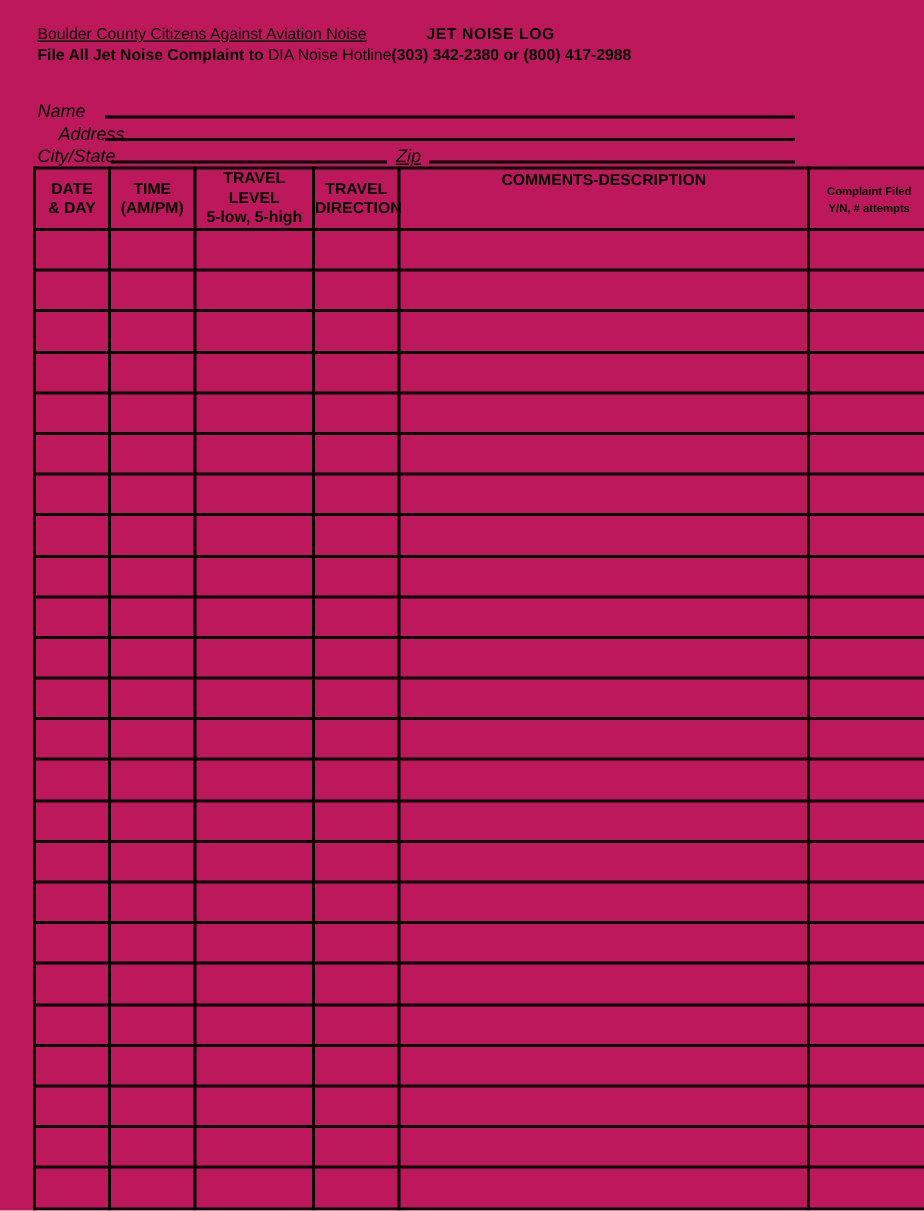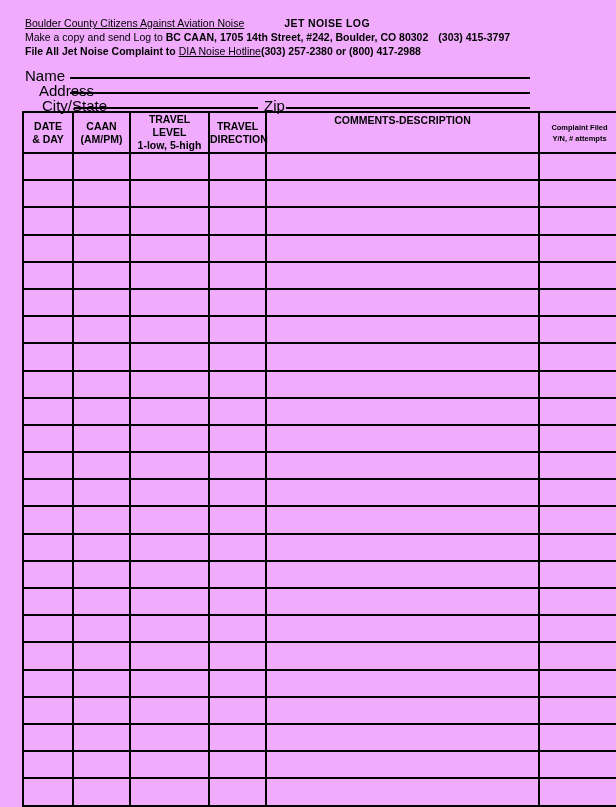--- a/index.html
+++ b/index.html
@@ -4,21 +4,21 @@
 <style>
   html, body {
     margin: 0;
     padding: 0;
     background: #ffffff;
   }
   .page {
     position: relative;
     width: 616px;
     height: 807px;
-    background: #f0abfc;
+    background: #be185d;
     color: #000000;
     font-family: "Liberation Sans", sans-serif;
     overflow: hidden;
   }
 
   
   .header-block {
     position: absolute;
     left: 25px;
     top: 16px;
@@ -31,27 +31,27 @@
     font-weight: normal;
   }
   .doc-title {
     font-weight: bold;
     margin-left: 40px;
     letter-spacing: 0.4px;
   }
   .instr-bold { font-weight: bold; }
   .hotline-link {
     font-weight: normal;
-    text-decoration: underline;
   }
 
   
   .field-label {
     position: absolute;
-    font-size: 15px;
+    font-size: 12px;
+    font-style: italic;
   }
   .blank-line {
     position: absolute;
     height: 14px;
     border-bottom: 2px solid #000000;
   }
   .zip-label { text-decoration: underline; }
 
   
   .log-table {
@@ -96,53 +96,50 @@
 </style>
 </head>
 <body>
 
 <div class="page">
 
   <div class="header-block">
     <div>
       <span class="org-name">Boulder County Citizens Against Aviation Noise</span><span class="doc-title">JET NOISE LOG</span>
     </div>
-    <div>
-      <span>Make a copy and send Log to </span><span class="instr-bold">BC CAAN, 1705 14th Street, #242, Boulder, CO 80302</span><span class="instr-bold" style="margin-left:10px;">(303) 415-3797</span>
-    </div>
     <div class="instr-bold">
-      <span>File All Jet Noise Complaint to </span><span class="hotline-link">DIA Noise Hotline</span><span>(303) 257-2380 or (800) 417-2988</span>
+      <span>File All Jet Noise Complaint to </span><span class="hotline-link">DIA Noise Hotline</span><span>(303) 342-2380 or (800) 417-2988</span>
     </div>
   </div>
 
   <span class="field-label" style="left:25px; top:67px;">Name</span>
   <span class="blank-line" style="left:70px; top:63px; width:460px;"></span>
 
   <span class="field-label" style="left:39px; top:82px;">Address</span>
   <span class="blank-line" style="left:70px; top:78px; width:460px;"></span>
 
-  <span class="field-label" style="left:42px; top:97px;">City/State</span>
+  <span class="field-label" style="left:25px; top:97px;">City/State</span>
   <span class="blank-line" style="left:74px; top:93px; width:184px;"></span>
   <span class="field-label zip-label" style="left:264px; top:97px;">Zip</span>
   <span class="blank-line" style="left:286px; top:93px; width:244px;"></span>
 
   <table class="log-table">
     <thead>
       <tr>
         <th class="col-date-day">
           <div>DATE</div>
           <div>&amp; DAY</div>
         </th>
         <th class="col-time">
-          <div>CAAN</div>
+          <div>TIME</div>
           <div>(AM/PM)</div>
         </th>
         <th class="col-noise-level">
           <div>TRAVEL LEVEL</div>
-          <div>1-low, 5-high</div>
+          <div>5-low, 5-high</div>
         </th>
         <th class="col-travel-direction">
           <div>TRAVEL</div>
           <div>DIRECTION</div>
         </th>
         <th class="col-comments">
           <div>COMMENTS-DESCRIPTION</div>
         </th>
         <th class="col-complaint-filed">
           <div>Complaint Filed</div>

